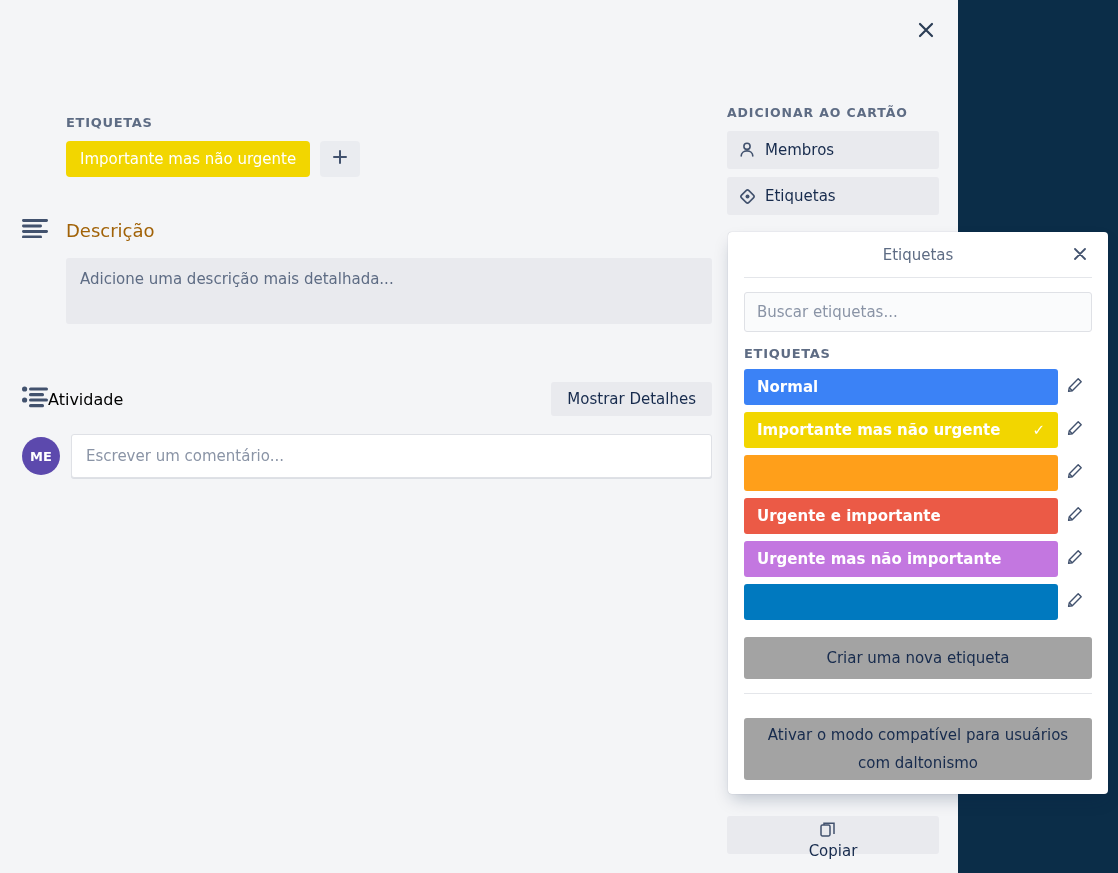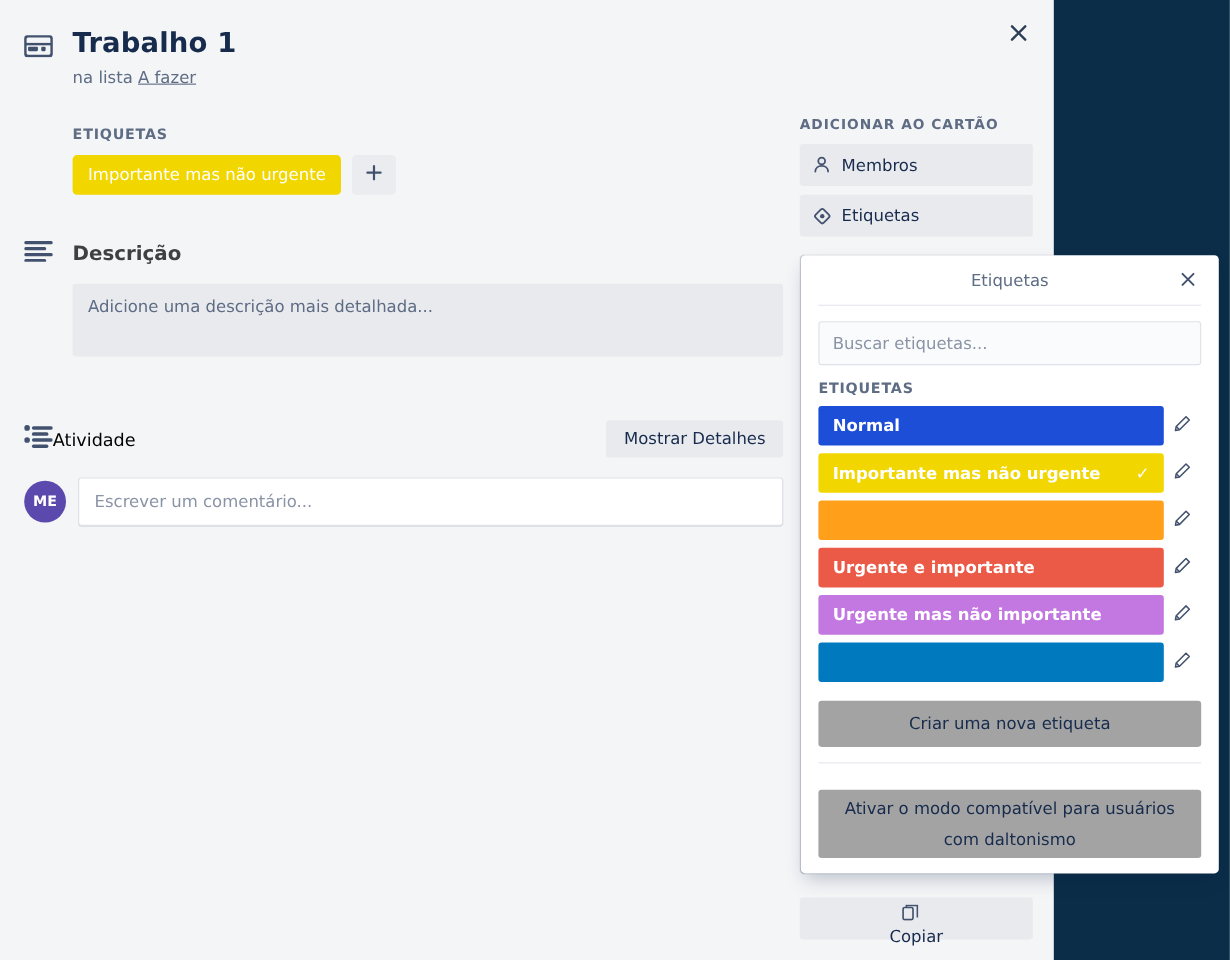--- a/index.html
+++ b/index.html
@@ -85,21 +85,21 @@
     background: #eaecf0;
     display: flex; align-items: center; justify-content: center;
     cursor: pointer;
   }
 
   
   .desc-sec { position: absolute; left: 22px; top: 218px; width: 690px; }
   .sec-head { display: flex; align-items: center; }
   .sec-head .s-icon { width: 44px; flex: 0 0 44px; }
   .sec-head .s-title {
-    font-size: 18px; font-weight: 700; color: #404040;
+    font-size: 18px; font-weight: 400; color: #a16207;
   }
   .desc-box {
     margin-left: 44px; margin-top: 16px;
     background: #e9eaee;
     border-radius: 3px;
     height: 66px;
     padding: 12px 14px;
     color: #5e6c84;
     font-size: 15px;
     cursor: pointer;
@@ -270,37 +270,20 @@
 <div id="card-modal">
 
   <div class="close-x">
     <span>
       <svg width="20" height="20" viewBox="0 0 20 20" aria-hidden="true">
         <path d="M4 4 L16 16 M16 4 L4 16" stroke="#2c3e56" stroke-width="2.2" stroke-linecap="round" fill="none"></path>
       </svg>
     </span>
   </div>
 
-  <div class="card-header">
-    <div class="hdr-row">
-      <div class="hdr-icon">
-        <svg width="26" height="20" viewBox="0 0 26 20" aria-hidden="true">
-          <rect x="1" y="1" width="24" height="18" rx="2.5" fill="none" stroke="#42526e" stroke-width="2.4"></rect>
-          <rect x="3.5" y="10.5" width="9" height="4" rx="1" fill="#42526e"></rect>
-          <rect x="15.5" y="10.5" width="4" height="4" rx="1" fill="#42526e"></rect>
-          <rect x="1" y="7" width="24" height="2.2" fill="#42526e"></rect>
-        </svg>
-      </div>
-      <div class="hdr-title">Trabalho 1</div>
-    </div>
-    <div class="hdr-sub">
-      <span>na lista</span>
-      <a>A fazer</a>
-    </div>
-  </div>
 
   <div class="labels-sec">
     <div class="sec-cap">ETIQUETAS</div>
     <div class="label-row">
       <div class="card-label" style="background: rgb(242, 214, 0);">Importante mas não urgente</div>
       <div class="add-label-btn">
         <span>
           <svg width="18" height="18" viewBox="0 0 18 18" aria-hidden="true">
             <path d="M9 3 V15 M3 9 H15" stroke="#42526e" stroke-width="2" stroke-linecap="round"></path>
           </svg>
@@ -396,21 +379,21 @@
     </div>
   </div>
 
   <input class="pop-search" type="text" placeholder="Buscar etiquetas..." style="">
 
   <div class="pop-cap">ETIQUETAS</div>
 
   <div class="lbl-list">
 
     <div class="lbl-row">
-      <div class="lbl-swatch" style="background: #1d4ed8;">
+      <div class="lbl-swatch" style="background: #3b82f6;">
         <span>Normal</span>
 
       </div>
       <div class="lbl-edit">
         <span>
           <svg width="16" height="16" viewBox="0 0 16 16" aria-hidden="true">
             <path d="M11.2 1.8 L14.2 4.8 L5.3 13.7 L1.6 14.4 L2.3 10.7 Z" fill="none" stroke="#42526e" stroke-width="1.4" stroke-linejoin="round"></path>
             <path d="M2.3 10.7 L5.3 13.7" stroke="#42526e" stroke-width="1.4"></path>
           </svg>
         </span>

